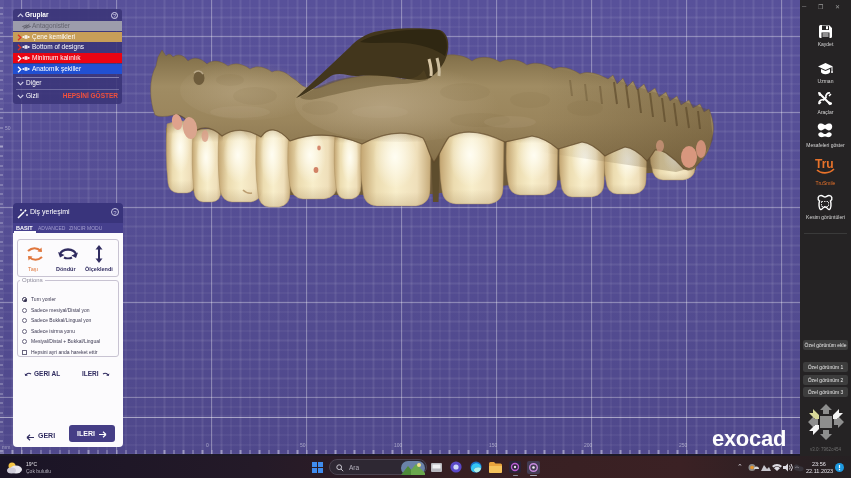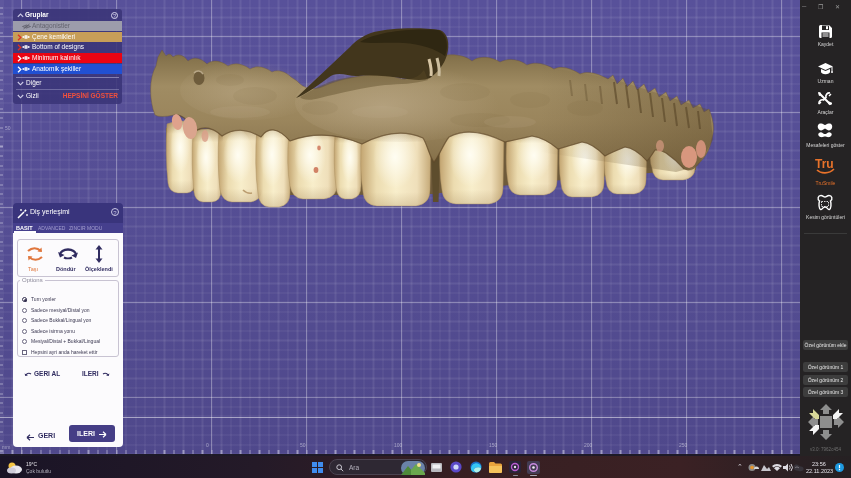--- a/index.html
+++ b/index.html
@@ -207,20 +207,21 @@
 
       <ellipse cx="177" cy="122" rx="5" ry="8" fill="#dfa28c" transform="rotate(-12 177 122)"></ellipse>
       <ellipse cx="190" cy="128" rx="7" ry="11" fill="#dba58e" transform="rotate(-8 190 128)"></ellipse>
       <ellipse cx="205" cy="136" rx="3.5" ry="6" fill="#d9a08a" opacity="0.85"></ellipse>
       <ellipse cx="199" cy="78" rx="5.5" ry="7" fill="#6e5c3c"></ellipse>
       <path d="M194,73 a6 7 0 0 1 9 1" stroke="#b7a687" stroke-width="1.5" fill="none"></path>
       <ellipse cx="689" cy="157" rx="8" ry="11" fill="#d8977e"></ellipse>
       <ellipse cx="701" cy="149" rx="5" ry="9" fill="#cf9078"></ellipse>
       <ellipse cx="660" cy="146" rx="4" ry="6" fill="#d69a82" opacity="0.7"></ellipse>
     </svg>
+    <div id="exo">exocad</div>
     <div style="position:absolute;left:0;top:454px;width:800px;height:2px;background:#17141c;opacity:0.9;"></div>
     <div style="position:absolute;left:0;top:0;width:3px;height:452px;background-image:repeating-linear-gradient(0deg, rgba(235,235,245,0.5) 0 1px, transparent 1px 9.5px);background-position:0 8.5px;"></div>
     <div style="position:absolute;left:0;top:450px;width:800px;height:4px;background-image:repeating-linear-gradient(90deg, rgba(235,235,245,0.45) 0 1px, transparent 1px 9.5px);background-position:2.5px 0;"></div>
       <div class="tick" style="left:2px;top:444px;">mm</div>
     <div class="tick" style="left:5px;top:125px;">50</div>
     <div class="tick" style="left:206px;top:442px;">0</div>
     <div class="tick" style="left:300px;top:442px;">50</div>
     <div class="tick" style="left:394px;top:442px;">100</div>
     <div class="tick" style="left:489px;top:442px;">150</div>
     <div class="tick" style="left:584px;top:442px;">200</div>

